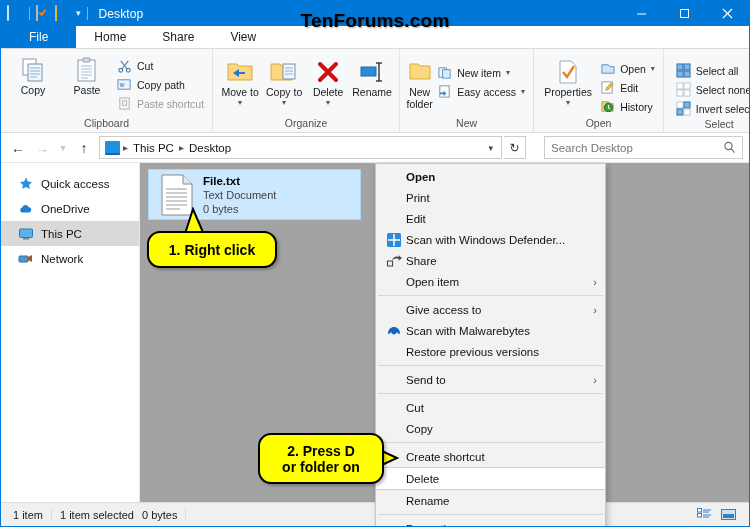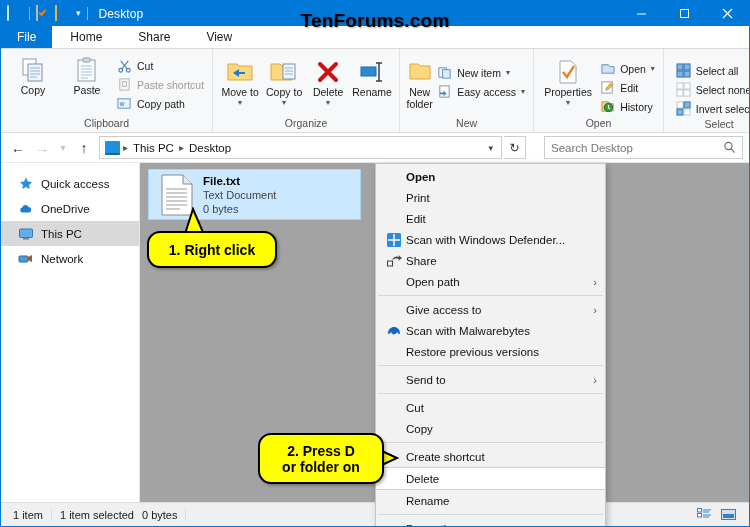--- a/index.html
+++ b/index.html
@@ -84,21 +84,21 @@
   
   .tabbar {
     height: 22px; background: #ffffff; display: flex; align-items: stretch;
     border-bottom: 1px solid #d9d9d9;
   }
   .tab {
     padding: 0 18px; display: flex; align-items: center; font-size: 12px;
     color: #1a1a1a;
   }
   .tab.file {
-    background: #0078d7; color: #fff; padding: 0 16px; font-weight: normal;
+    background: #0078d7; color: #fff; padding: 0 28px; font-weight: normal;
   }
   .tab.active { background: #fff; }
 
   
   .ribbon {
     height: 83px; background: #f7f8fa; border-bottom: 1px solid #dcdcdc;
     display: flex; position: relative;
   }
   .group {
     display: flex; flex-direction: column; justify-content: space-between;
@@ -314,33 +314,33 @@
         <div class="smallcol">
           <div class="smallbtn">
             <svg class="sico" viewBox="0 0 16 16">
               <line x1="4" y1="3" x2="11" y2="12" stroke="#4a7fb5" stroke-width="1.2"></line>
               <line x1="12" y1="3" x2="5" y2="12" stroke="#4a7fb5" stroke-width="1.2"></line>
               <circle cx="4" cy="13" r="2" fill="none" stroke="#4a7fb5" stroke-width="1.2"></circle>
               <circle cx="12" cy="13" r="2" fill="none" stroke="#4a7fb5" stroke-width="1.2"></circle>
             </svg>
             <span>Cut</span>
           </div>
+          <div class="smallbtn">
+            <svg class="sico" viewBox="0 0 16 16">
+              <rect x="1" y="3" width="13" height="10" fill="#eaf4fc" stroke="#5b8fc0"></rect>
+              <text x="3" y="11" font-size="7" fill="#2d6da3" font-family="sans-serif">w</text>
+            </svg>
+            <span>Copy path</span>
+          </div>
           <div class="smallbtn dim">
             <svg class="sico" viewBox="0 0 16 16">
               <rect x="3" y="2" width="10" height="12" fill="#f5f5f5" stroke="#b4b4b4"></rect>
               <rect x="6" y="5" width="4" height="5" fill="none" stroke="#b4b4b4"></rect>
             </svg>
             <span>Paste shortcut</span>
-          </div>
-          <div class="smallbtn">
-            <svg class="sico" viewBox="0 0 16 16">
-              <rect x="1" y="3" width="13" height="10" fill="#eaf4fc" stroke="#5b8fc0"></rect>
-              <text x="3" y="11" font-size="7" fill="#2d6da3" font-family="sans-serif">w</text>
-            </svg>
-            <span>Copy path</span>
           </div>
         </div>
       </div>
       <div class="group-title">Clipboard</div>
     </div>
 
     <div class="group" style="width:186px">
       <div class="group-body" style="padding-top:2px">
         <div class="bigbtn">
           <span class="glyph">
@@ -595,21 +595,21 @@
         <span class="mi-label withico">Scan with Windows Defender...</span>
       </div>
       <div class="mi">
         <svg class="mi-ico" viewBox="0 0 16 16">
           <path d="M1.5 13 v-5 h5 v5 z" fill="none" stroke="#444" stroke-width="1.1"></path>
           <path d="M6 7 c2-4 5-4 7-3 l-1-2 4 3 -4 3 1-2 c-3-1-5 0-7 1 z" fill="#444"></path>
         </svg>
         <span class="mi-label withico">Share</span>
       </div>
       <div class="mi">
-        <span class="mi-label">Open path</span>
+        <span class="mi-label">Open item</span>
         <span class="mi-arrow">›</span>
       </div>
       <div class="mi-sep"></div>
       <div class="mi">
         <span class="mi-label">Give access to</span>
         <span class="mi-arrow">›</span>
       </div>
       <div class="mi">
         <svg class="mi-ico" viewBox="0 0 16 16">
           <path d="M2 11 c0-5 3-7 6-7 s6 2 6 7 c-1.5 0-2.5-1-3-2 -.7 1.6-1.8 2.4-3 2.4 s-2.3-.8-3-2.4 c-.5 1-1.5 2-3 2 z" fill="#1565c0"></path>

